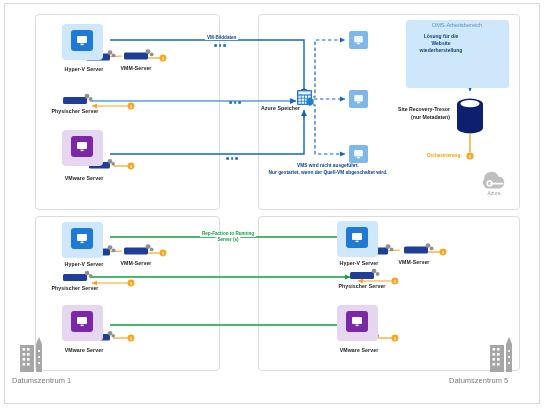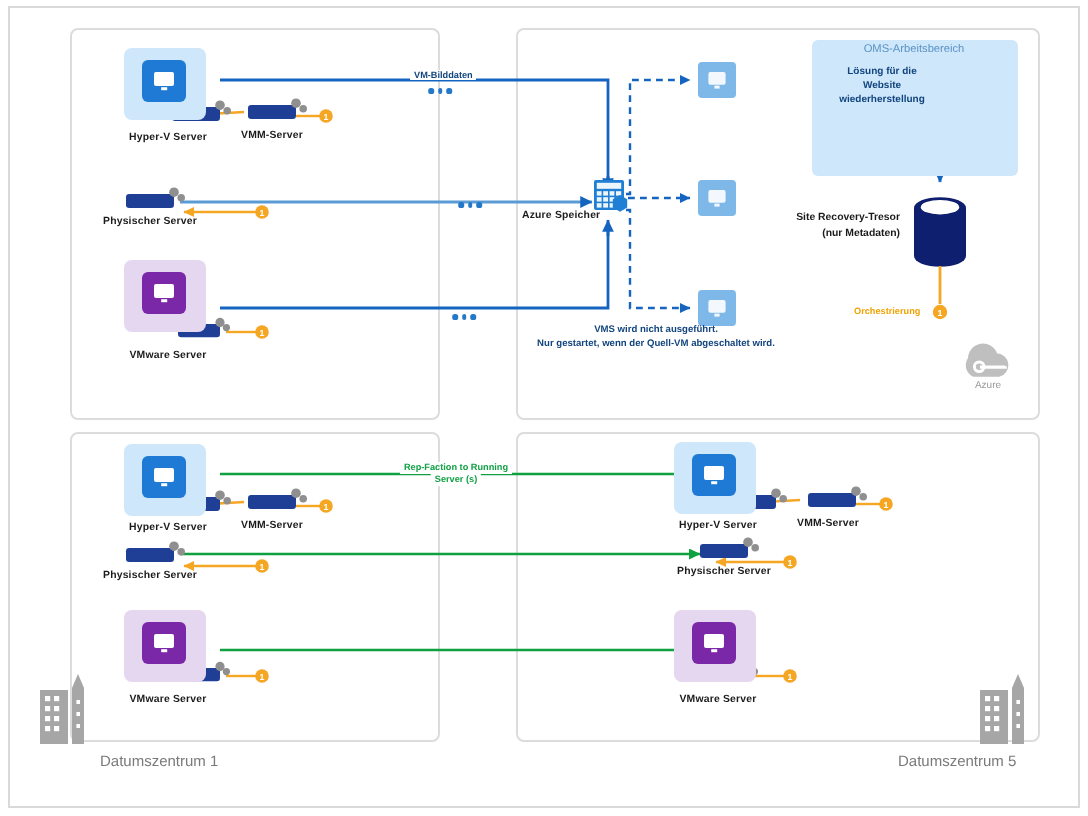--- a/index.html
+++ b/index.html
@@ -512,16 +512,16 @@
 
   <div class="badge-num" style="left:439.5px; top:248.5px;">1</div>
   <div class="badge-num" style="left:391.5px; top:277.5px;">1</div>
   <div class="badge-num" style="left:391.5px; top:334.5px;">1</div>
 
   <div class="line-label green" style="left:228px; top:231px;">Rep-Faction to Running</div>
   <div class="line-label green" style="left:228px; top:237px;">Server (s)</div>
 
   <div class="azure-label" style="left:494px; top:190px;">Azure</div>
 
-  <div class="dc-label" style="left:12px; top:376px;margin-left:38px;">Datumszentrum 1</div>
+  <div class="dc-label" style="left:12px; top:376px;">Datumszentrum 1</div>
   <div class="dc-label" style="left:449px; top:376px;">Datumszentrum 5</div>
 
 </div>
 
 </body></html>

